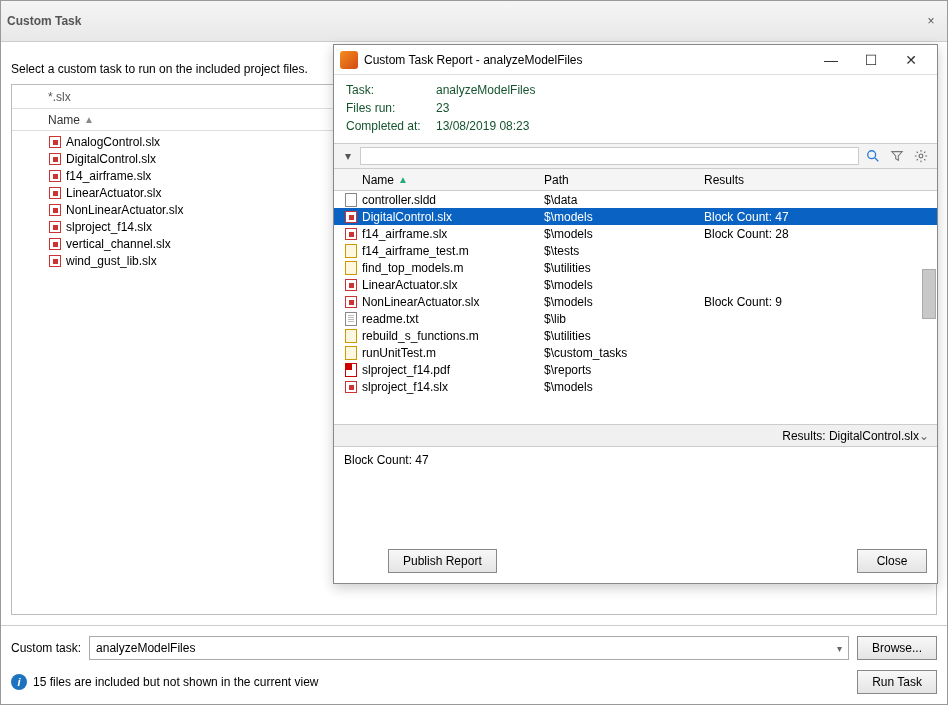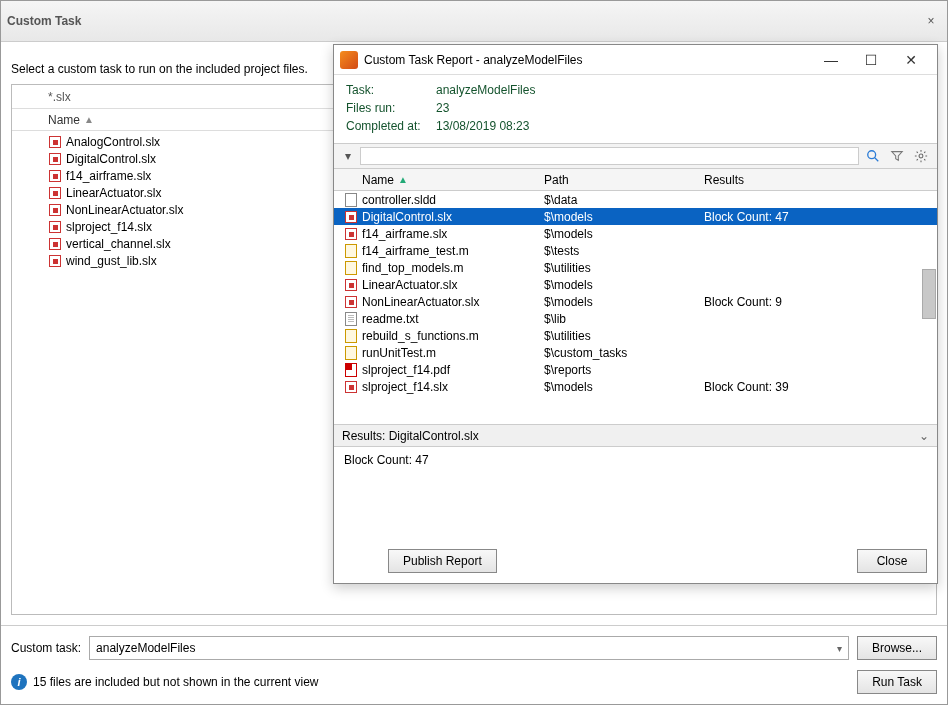--- a/index.html
+++ b/index.html
@@ -209,21 +209,21 @@
 .m-icon{width:12px;height:14px;border:1px solid #c90;background:#fff8e0;}
 .pdf-icon{width:12px;height:14px;border:1px solid #c00;background:#fff;}
 .pdf-icon::after{content:"";position:absolute;width:6px;height:6px;background:#c00;}
 .sldd-icon{width:12px;height:14px;border:1px solid #888;background:#fff;}
 .rw-row .name-cell{ display:flex; align-items:center; width:210px; }
 
 .rw-results-header {
   height:22px;
   border-bottom:1px solid #ccc;
   background:#f0f0f0;
-  display:flex; align-items:center; justify-content:space-between;
+  display:flex; align-items:center; justify-content:flex-end;
   padding:0 8px;
 }
 .rw-results-body {
   flex:0 0 92px;
   padding:6px 10px;
   overflow:auto;
 }
 .rw-buttons {
   padding:10px;
   display:flex;
@@ -406,20 +406,21 @@
           <div class="col-res">Block Count: 47</div>
         </div>
         <div class="rw-row">
           <div class="name-cell">
             <span class="fi2">
               <span class="slx-icon"></span>
             </span>
             <span>f14_airframe.slx</span>
           </div>
           <div class="col-path">$\models</div>
+          <div class="col-res">Block Count: 28</div>
         </div>
         <div class="rw-row">
           <div class="name-cell">
             <span class="fi2">
               <span class="m-icon"></span>
             </span>
             <span>f14_airframe_test.m</span>
           </div>
           <div class="col-path">$\tests</div>
           <div class="col-res"></div>
@@ -494,21 +495,20 @@
           <div class="col-res"></div>
         </div>
         <div class="rw-row">
           <div class="name-cell">
             <span class="fi2">
               <span class="slx-icon"></span>
             </span>
             <span>slproject_f14.slx</span>
           </div>
           <div class="col-path">$\models</div>
-          <div class="col-res">Block Count: 39</div>
         </div>
       </div>
     <div class="scroll-nub"></div>
   </div>
 
   <div class="rw-results-header">
     <span>Results: DigitalControl.slx</span>
     <span style="color:#666;">⌄</span>
   </div>
   <div class="rw-results-body">Block Count: 47</div>

